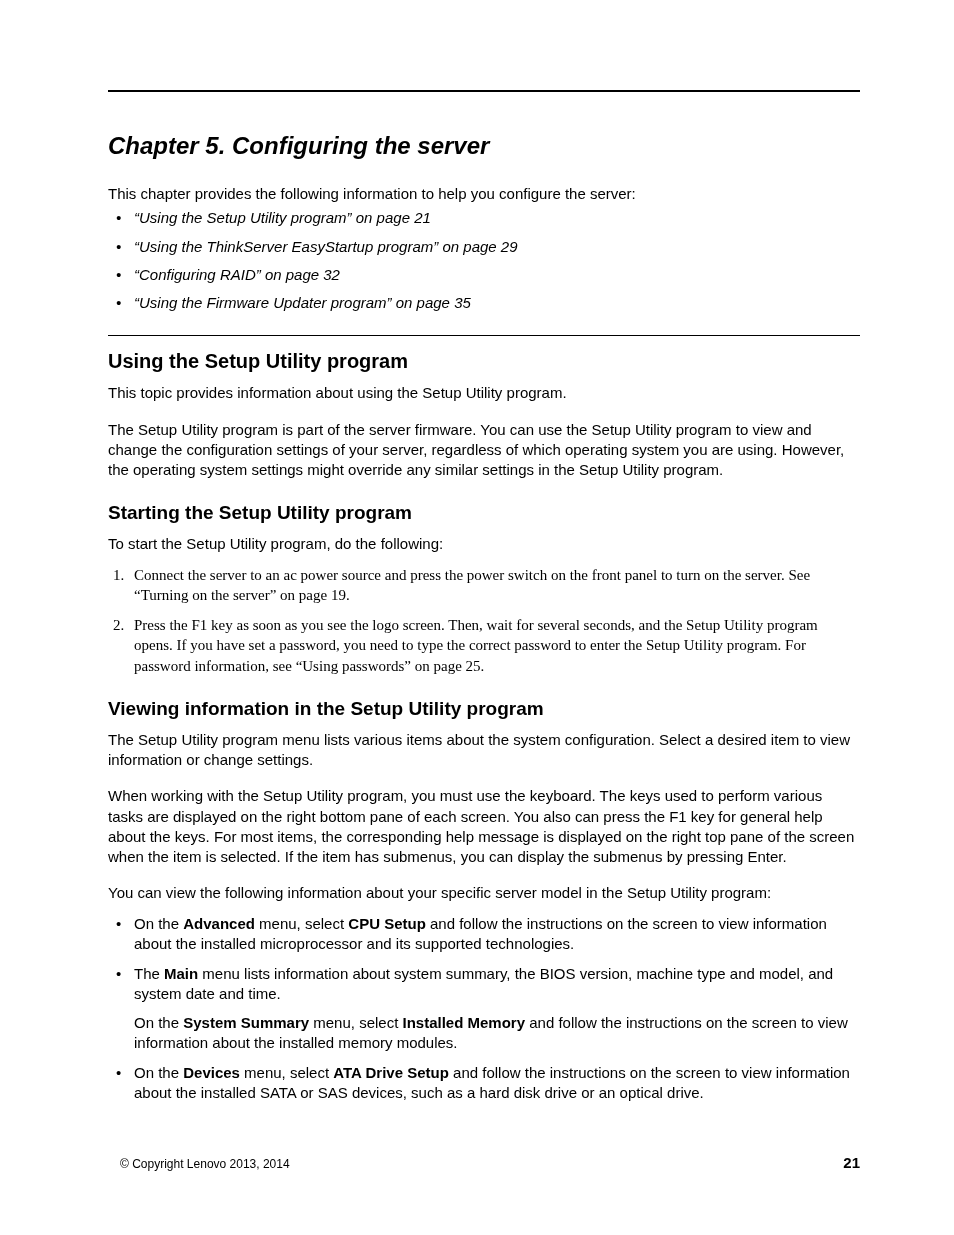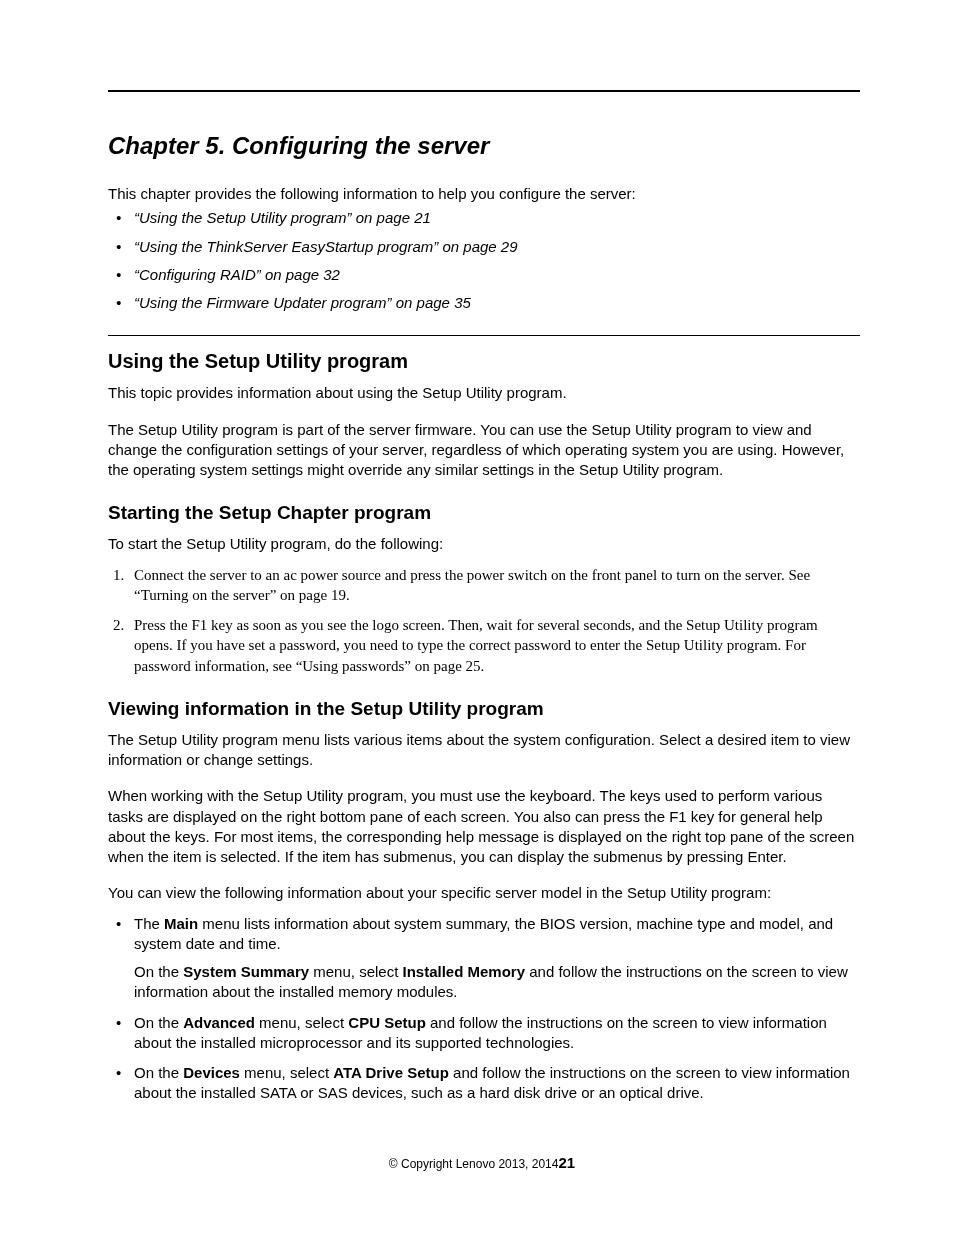--- a/index.html
+++ b/index.html
@@ -101,25 +101,25 @@
     position: absolute;
     left: 8px;
   }
   ul.info-list .sub-note {
     margin-top: 8px;
     display: block;
   }
   .bold { font-weight: bold; }
   .footer {
     position: absolute;
-    left: 104px;
+    left: 120px;
     right: 94px;
     bottom: 64px;
     display: flex;
-    justify-content: center;
+    justify-content: space-between;
     align-items: baseline;
     font-size: 12px;
   }
   .footer .page-num {
     font-size: 15px;
     font-weight: bold;
   }
 </style>
 </head>
 <body>
@@ -137,41 +137,41 @@
     <li>“Configuring RAID” on page 32</li>
     <li>“Using the Firmware Updater program” on page 35</li>
   </ul>
 
   <div class="section-rule"></div>
 
   <h2 class="section">Using the Setup Utility program</h2>
   <p class="body">This topic provides information about using the Setup Utility program.</p>
   <p class="body">The Setup Utility program is part of the server firmware. You can use the Setup Utility program to view and change the configuration settings of your server, regardless of which operating system you are using. However, the operating system settings might override any similar settings in the Setup Utility program.</p>
 
-  <h3 class="subsection">Starting the Setup Chapter program</h3>
+  <h3 class="subsection">Starting the Setup Utility program</h3>
   <p class="body" style="margin-bottom:10px;">To start the Setup Utility program, do the following:</p>
   <ol class="num-list">
     <li>Connect the server to an ac power source and press the power switch on the front panel to turn on the server. See “Turning on the server” on page 19.</li>
     <li>Press the F1 key as soon as you see the logo screen. Then, wait for several seconds, and the Setup Utility program opens. If you have set a password, you need to type the correct password to enter the Setup Utility program. For password information, see “Using passwords” on page 25.</li>
   </ol>
 
   <h3 class="subsection">Viewing information in the Setup Utility program</h3>
   <p class="body">The Setup Utility program menu lists various items about the system configuration. Select a desired item to view information or change settings.</p>
   <p class="body">When working with the Setup Utility program, you must use the keyboard. The keys used to perform various tasks are displayed on the right bottom pane of each screen. You also can press the F1 key for general help about the keys. For most items, the corresponding help message is displayed on the right top pane of the screen when the item is selected. If the item has submenus, you can display the submenus by pressing Enter.</p>
   <p class="body" style="margin-bottom:10px;">You can view the following information about your specific server model in the Setup Utility program:</p>
 
   <ul class="info-list">
     <li>
+      <span>On the </span><span class="bold">Advanced</span><span> menu, select </span><span class="bold">CPU Setup</span><span> and follow the instructions on the screen to view information about the installed microprocessor and its supported technologies.</span>
+    </li>
+    <li>
       <span>The </span><span class="bold">Main</span><span> menu lists information about system summary, the BIOS version, machine type and model, and system date and time.</span>
       <span class="sub-note">
         <span>On the </span><span class="bold">System Summary</span><span> menu, select </span><span class="bold">Installed Memory</span><span> and follow the instructions on the screen to view information about the installed memory modules.</span>
       </span>
-    </li>
-    <li>
-      <span>On the </span><span class="bold">Advanced</span><span> menu, select </span><span class="bold">CPU Setup</span><span> and follow the instructions on the screen to view information about the installed microprocessor and its supported technologies.</span>
     </li>
     <li>
       <span>On the </span><span class="bold">Devices</span><span> menu, select </span><span class="bold">ATA Drive Setup</span><span> and follow the instructions on the screen to view information about the installed SATA or SAS devices, such as a hard disk drive or an optical drive.</span>
     </li>
   </ul>
 </div>
 
 <div class="footer">
   <span>© Copyright Lenovo 2013, 2014</span>
   <span class="page-num">21</span>

